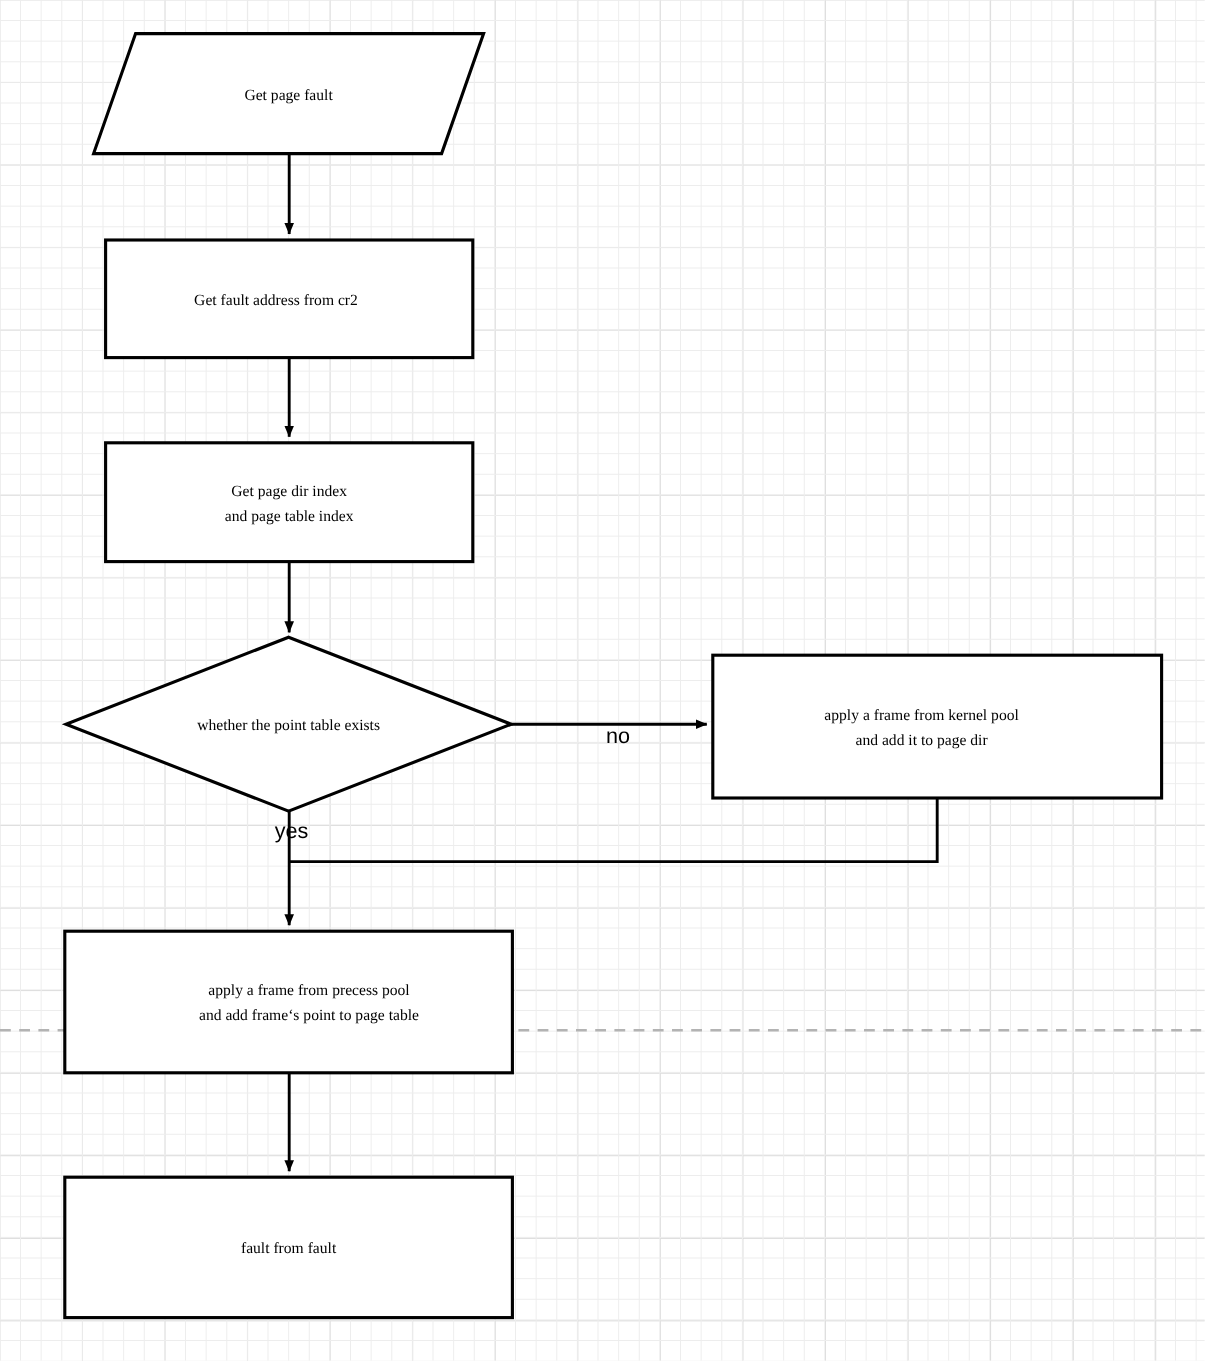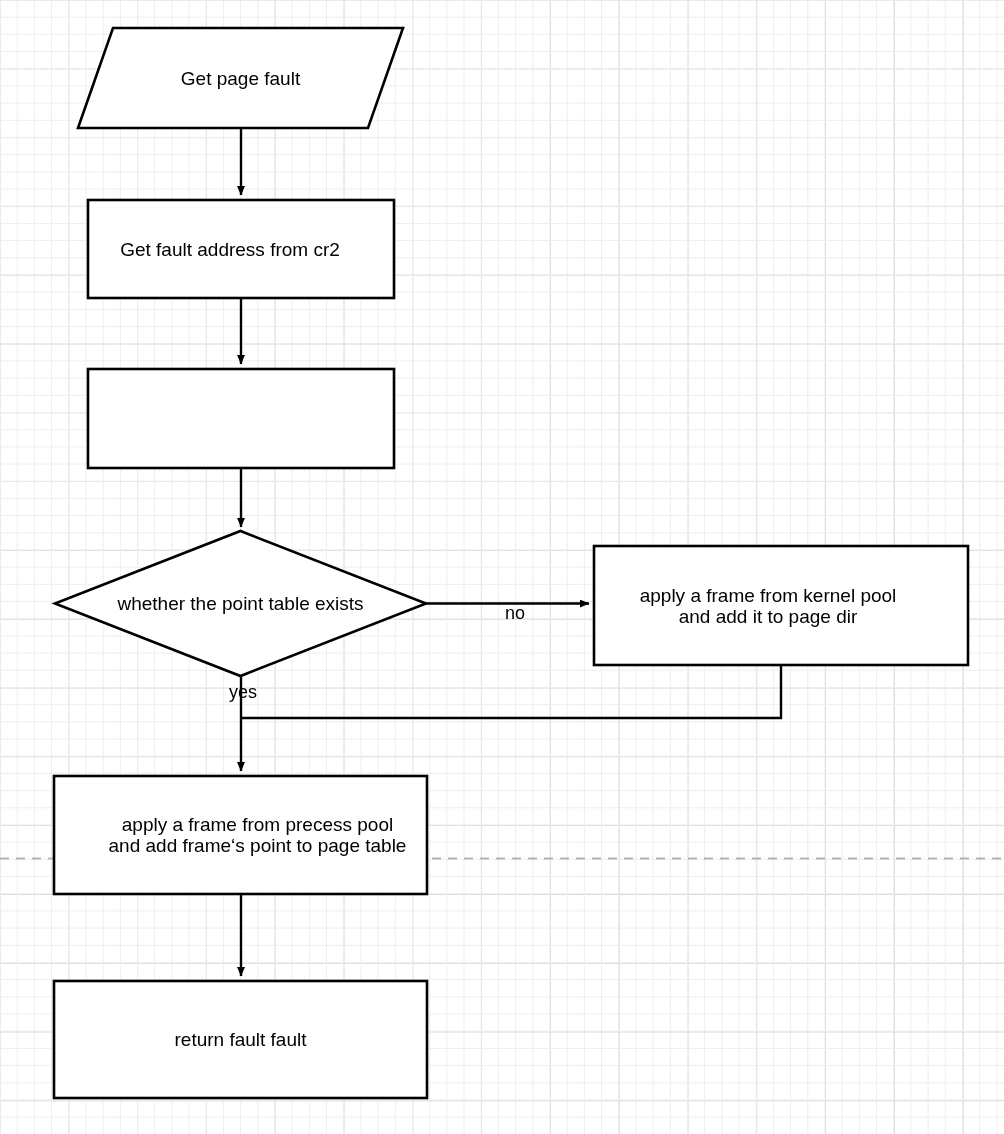--- a/index.html
+++ b/index.html
@@ -33,22 +33,22 @@
     width: 1004px;
     height: 1134px;
   }
   .node-label {
     position: absolute;
     display: flex;
     align-items: center;
     justify-content: center;
     text-align: center;
     color: #000000;
-    font-family: Liberation Sans, sans-serif;
-    font-size: 19px;
+    font-family: Liberation Serif, serif;
+    font-size: 13px;
     line-height: 21px;
     white-space: pre-line;
     pointer-events: none;
   }
   .edge-label {
     position: absolute;
     color: #000000;
     font-family: "Liberation Sans", sans-serif;
     font-size: 18px;
     line-height: 18px;
@@ -96,28 +96,30 @@
 
     <path d="M781,665 L781,718 L241,718" fill="none" stroke="#000000" stroke-width="2.4" stroke-linejoin="miter"></path>
 
     <path d="M241,894 L241,976" fill="none" stroke="#000000" stroke-width="2.4" marker-end="url(#arrow)"></path>
   </svg>
 
   <div class="node-label" style="left:78px; top:28px; width:325px; height:100px;">Get page fault</div>
 
   <div class="node-label" style="left:88px; top:200px; width:284px; height:98px;">Get fault address from cr2</div>
 
+  <div class="node-label" style="left:88px; top:369px; width:306px; height:99px;">Get page dir index
+and page table index</div>
 
   <div class="node-label" style="left:55px; top:531px; width:371px; height:145px;">whether the point table exists</div>
 
   <div class="node-label" style="left:594px; top:546px; width:348px; height:119px;">apply a frame from kernel pool
 and add it to page dir</div>
 
   <div class="node-label" style="left:54px; top:776px; width:373px; height:118px;padding-left:17px;">apply a frame from precess pool
 and add frame‘s point to page table</div>
 
-  <div class="node-label" style="left:54px; top:981px; width:373px; height:117px;">return fault fault</div>
+  <div class="node-label" style="left:54px; top:981px; width:373px; height:117px;">fault from fault</div>
 
   <div class="edge-label" style="left:505px; top:604px;">no</div>
 
   <div class="edge-label" style="left:229px; top:683px;">yes</div>
 
 </div>
 
 </body></html>

